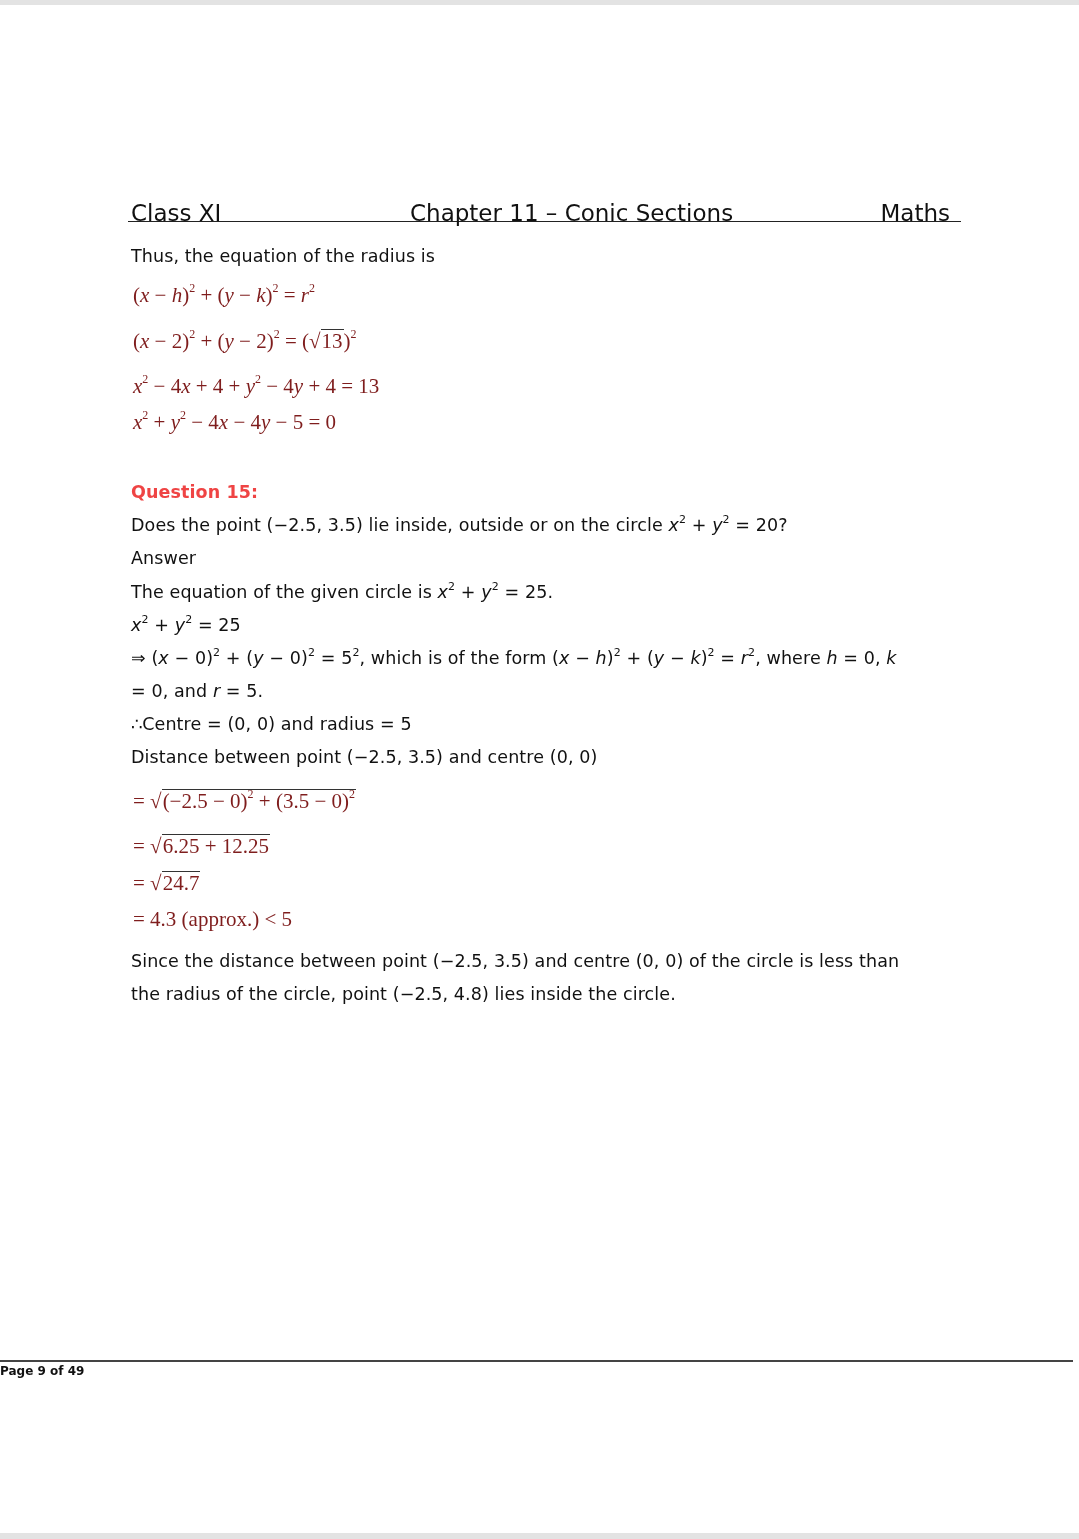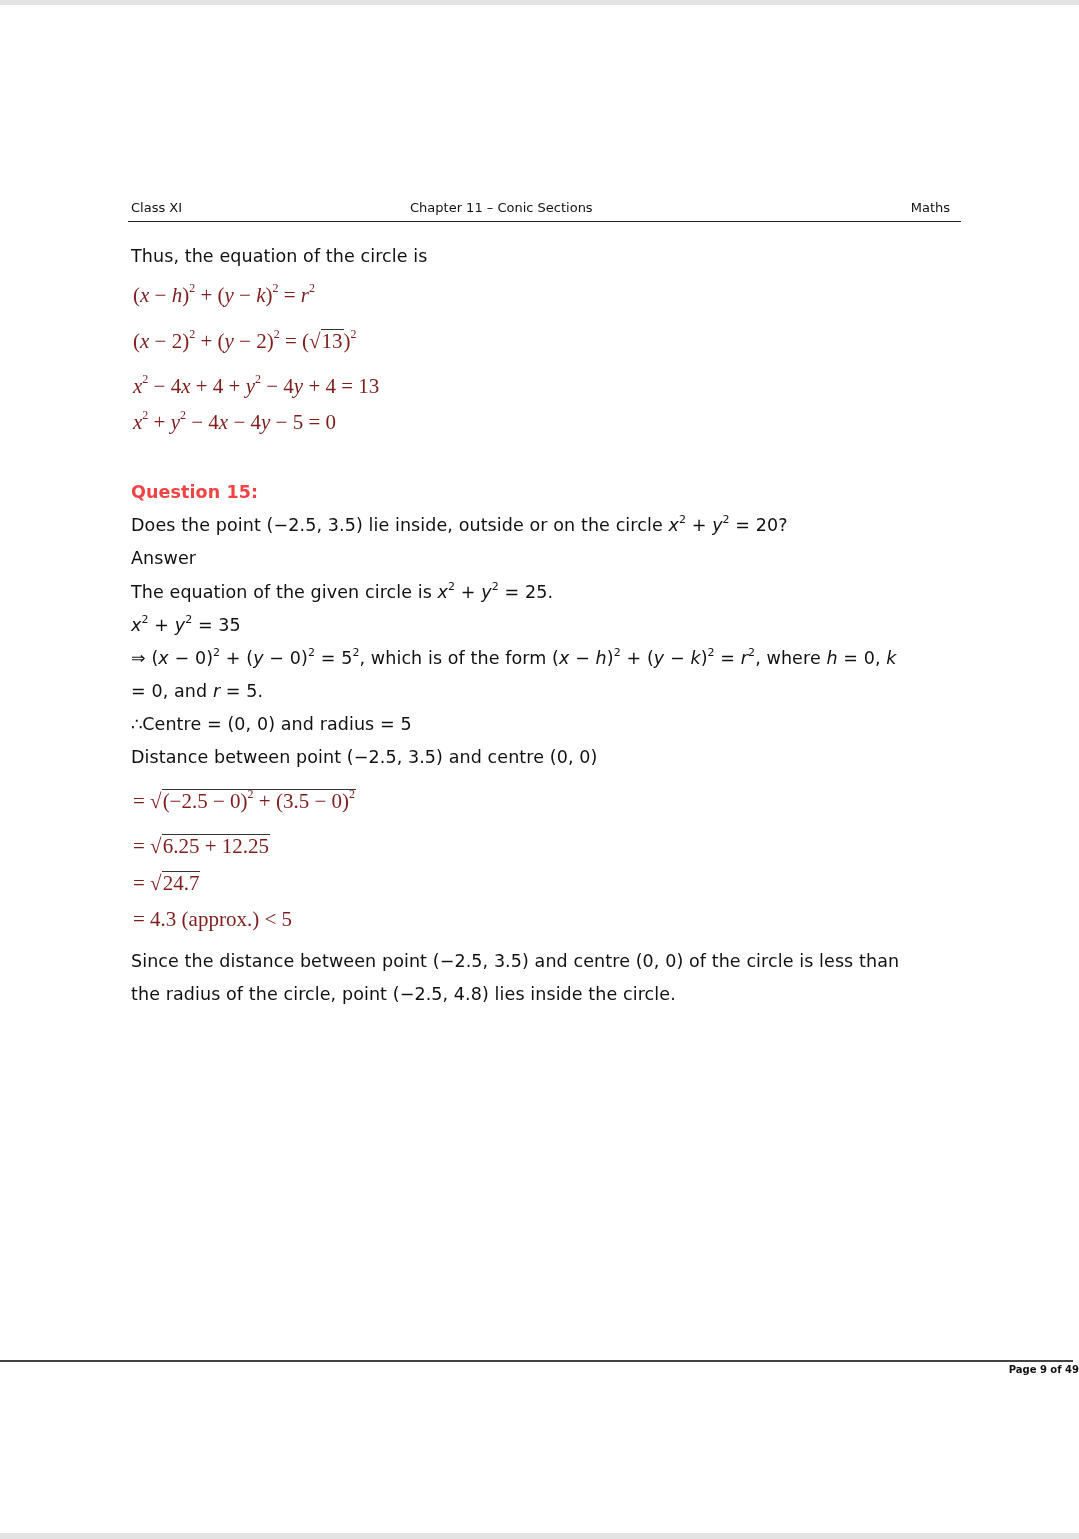--- a/index.html
+++ b/index.html
@@ -2,62 +2,62 @@
 <html><head>
 <meta charset="utf-8">
 <style>
   html, body { margin: 0; padding: 0; }
   body {
     width: 1079px; height: 1539px; position: relative; background: #ffffff;
     font-family: "DejaVu Sans", sans-serif; color: #111; overflow: hidden;
   }
   .band-top { position: absolute; left: 0; top: 0; width: 1079px; height: 5px; background: #e3e3e3; }
   .band-bottom { position: absolute; left: 0; top: 1533px; width: 1079px; height: 6px; background: #e3e3e3; }
-  .header { position: absolute; left: 128px; top: 199px; width: 833px; height: 22px; border-bottom: 1.5px solid #222; font-size: 13px; }
+  .header { position: absolute; left: 128px; top: 199px; width: 833px; height: 22px; border-bottom: 1.5px solid #222; font-size: 23px; }
   .header span { position: absolute; top: 1px; }
   .h-left { left: 3px; }
   .h-center { left: 282px; text-align: right; }
   .h-right { right: 11px; }
   .line { position: absolute; left: 131px; font-size: 17.5px; white-space: nowrap; letter-spacing: 0.1px; }
   .math { position: absolute; left: 133px; font-family: "Liberation Serif", "DejaVu Serif", serif; font-size: 21px; white-space: nowrap; color: #7f1d1d; }
   .math i { font-style: italic; }
   .qtitle { color: #ef4444; font-weight: bold; }
   sup { font-size: 11px; vertical-align: 8px; line-height: 0; }
   .math sup { font-size: 12px; vertical-align: 10px; }
   .sqrt { display: inline-block; border-top: 1.3px solid #333; padding: 0 1px; line-height: 22px; }
   .footer-line { position: absolute; left: 0; top: 1360px; width: 1073px; height: 2px; background: #444; }
-  .footer { position: absolute; left: 0; width: 1079px; top: 1364px; text-align: right; font-size: 10px; font-weight: bold; }
+  .footer { position: absolute; left: 0; width: 1079px; top: 1364px; text-align: left; font-size: 12px; font-weight: bold; }
 </style>
 </head>
 <body>
 
 <div class="band-top"></div>
 
 <div class="header">
   <span class="h-left">Class XI</span>
   <span class="h-center">Chapter 11 – Conic Sections</span>
   <span class="h-right">Maths</span>
 </div>
 
-<div class="line" style="top:246px">Thus, the equation of the circle is</div>
+<div class="line" style="top:246px">Thus, the equation of the radius is</div>
 
 <div class="math" style="top:283px">(<i>x</i> − <i>h</i>)<sup>2</sup> + (<i>y</i> − <i>k</i>)<sup>2</sup> = <i>r</i><sup>2</sup></div>
 <div class="math" style="top:329px">(<i>x</i> − 2)<sup>2</sup> + (<i>y</i> − 2)<sup>2</sup> = (√<span class="sqrt">13</span>)<sup>2</sup></div>
 <div class="math" style="top:374px"><i>x</i><sup>2</sup> − 4<i>x</i> + 4 + <i>y</i><sup>2</sup> − 4<i>y</i> + 4 = 13</div>
 <div class="math" style="top:410px"><i>x</i><sup>2</sup> + <i>y</i><sup>2</sup> − 4<i>x</i> − 4<i>y</i> − 5 = 0</div>
 
 <div class="line qtitle" style="top:482px">Question 15:</div>
 
 <div class="line" style="top:515px"><span>Does the point (−2.5, 3.5) lie inside, outside or on the circle </span><i>x</i><sup>2</sup> + <i>y</i><sup>2</sup><span> = 20?</span></div>
 
 <div class="line" style="top:548px">Answer</div>
 
 <div class="line" style="top:582px"><span>The equation of the given circle is </span><i>x</i><sup>2</sup> + <i>y</i><sup>2</sup><span> = 25.</span></div>
 
-<div class="line" style="top:615px"><i>x</i><sup>2</sup> + <i>y</i><sup>2</sup><span> = 35</span></div>
+<div class="line" style="top:615px"><i>x</i><sup>2</sup> + <i>y</i><sup>2</sup><span> = 25</span></div>
 
 <div class="line" style="top:648px">⇒ (<i>x</i> − 0)<sup>2</sup> + (<i>y</i> − 0)<sup>2</sup> = 5<sup>2</sup>, which is of the form (<i>x</i> − <i>h</i>)<sup>2</sup> + (<i>y</i> − <i>k</i>)<sup>2</sup> = <i>r</i><sup>2</sup>, where <i>h</i> = 0, <i>k</i></div>
 <div class="line" style="top:681px">= 0, and <i>r</i> = 5.</div>
 
 <div class="line" style="top:714px">∴Centre = (0, 0) and radius = 5</div>
 <div class="line" style="top:747px">Distance between point (−2.5, 3.5) and centre (0, 0)</div>
 
 <div class="math" style="top:789px">= √<span class="sqrt">(−2.5 − 0)<sup>2</sup> + (3.5 − 0)<sup>2</sup></span></div>
 <div class="math" style="top:834px">= √<span class="sqrt">6.25 + 12.25</span></div>
 <div class="math" style="top:871px">= √<span class="sqrt">24.7</span></div>

